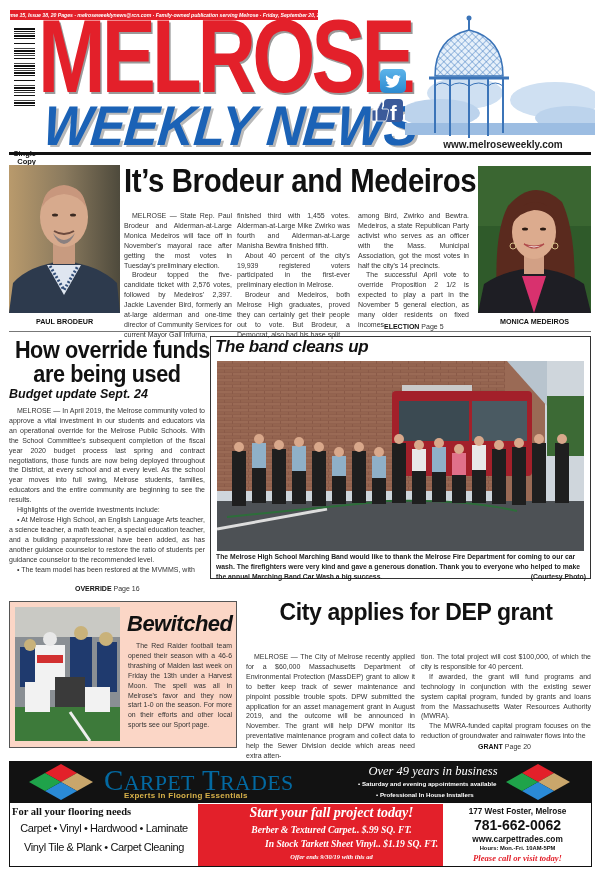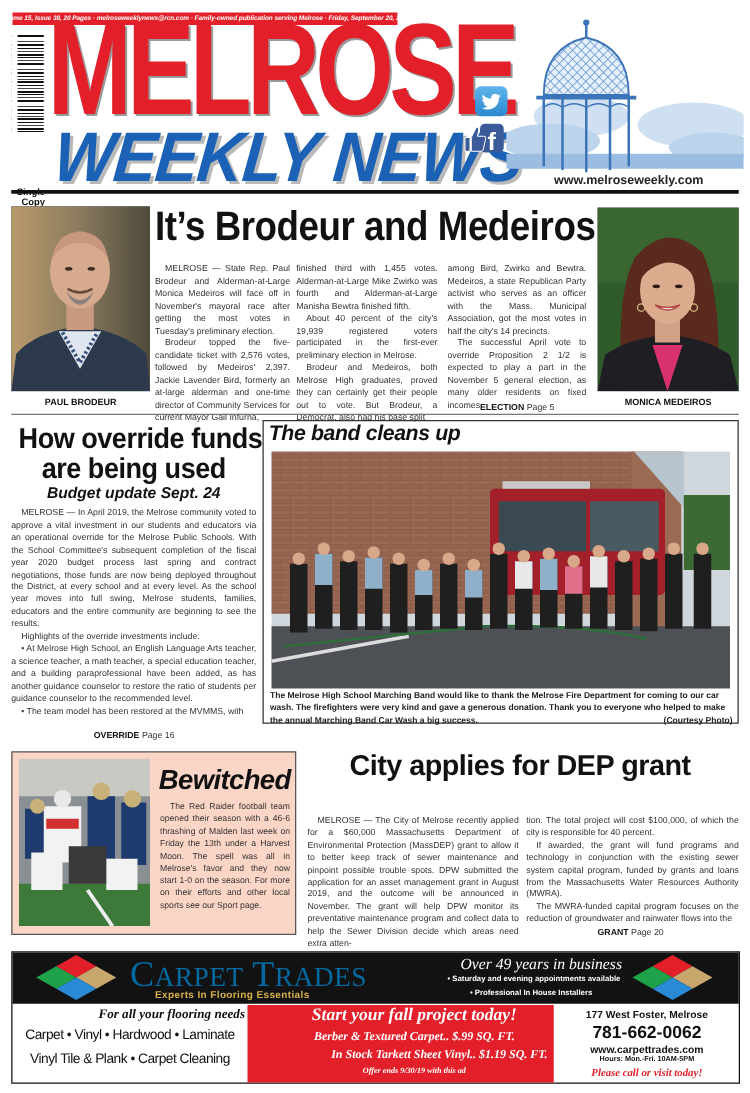--- a/index.html
+++ b/index.html
@@ -78,21 +78,21 @@
   
   .ad { left: 9px; top: 761px; width: 583px; height: 106px; border: 1.5px solid #111; }
   .ad-top { left: 10px; top: 762px; width: 581px; height: 41px; background: #121212; }
   .ad-title {
     left: 104px; top: 764px; font-family: "Liberation Serif", serif; color: #0369a1; font-size: 29px; font-weight: normal; letter-spacing: 0.3px; white-space: nowrap;
   }
   .ad-title .sc { font-size: 22px; }
   .ad-sub { left: 124px; top: 791px; font-size: 8px; color: #d8b24a; font-weight: bold; letter-spacing: 0.3px; white-space: nowrap; }
   .ad-years { left: 333px; top: 764px; width: 200px; text-align: center; font-family: "Liberation Serif", serif; font-style: italic; color: #fff; font-size: 12.5px; white-space: nowrap; }
   .ad-bullet { font-size: 6.2px; color: #fff; font-weight: bold; white-space: nowrap; }
-  .ad-needs-title { left: 12px; top: 806px; width: 184px; text-align: right; font-family: "Liberation Serif", serif; font-weight: bold; font-size: 10.5px; color: #111; white-space: nowrap; font-style: italic; }
+  .ad-needs-title { left: 12px; top: 806px; width: 184px; text-align: left; font-family: "Liberation Serif", serif; font-weight: bold; font-size: 10.5px; color: #111; white-space: nowrap; }
   .ad-needs { left: 12px; width: 184px; text-align: center; font-size: 11px; color: #111; white-space: nowrap; letter-spacing: -0.4px; }
   .ad-red { left: 198px; top: 804px; width: 245px; height: 62px; background: #e3202a; }
   .ad-red-line { color: #fff; font-family: "Liberation Serif", serif; font-weight: bold; font-style: italic; text-align: center; white-space: nowrap; margin-left: 11px; }
   .ad-contact { left: 444px; top: 804px; width: 147px; text-align: center; color: #111; }
 </style>
 </head>
 <body>
 
 <div class="abs dateline">
   <span>Volume 15, Issue 38, 20 Pages · melroseweeklynews@rcn.com · Family-owned publication serving Melrose · Friday, September 20, 2019</span>
@@ -207,21 +207,21 @@
     <circle cx="77" cy="80" r="3" fill="none" stroke="#d8c08a" stroke-width="1"></circle>
   </svg>
 </div>
 <div class="abs caption-name" style="left:478px;top:317px;width:113px;">MONICA MEDEIROS</div>
 <div class="abs" style="left:9px;top:331px;width:582px;height:1px;background:#777;"></div>
 
 <div class="abs headline" style="left:9px;top:338px;width:196px;text-align:center;font-size:23px;line-height:24px;">
   <div style="transform:scaleX(0.94);">How override funds</div>
   <div style="transform:scaleX(0.94);">are being used</div>
 </div>
-<div class="abs" style="left:9px;top:387px;width:196px;text-align:center;font-size:12.5px;font-weight:bold;font-style:italic;color:#111;">Budget update Sept. 24</div>
+<div class="abs" style="left:9px;top:387px;width:196px;font-size:12.5px;font-weight:bold;font-style:italic;color:#111;">Budget update Sept. 24</div>
 <div class="abs col" style="left:9px;top:406px;width:196px;">
   <p>MELROSE — In April 2019, the Melrose community voted to approve a vital investment in our students and educators via an operational override for the Melrose Public Schools. With the School Committee's subsequent completion of the fiscal year 2020 budget process last spring and contract negotiations, those funds are now being deployed throughout the District, at every school and at every level. As the school year moves into full swing, Melrose students, families, educators and the entire community are beginning to see the results.</p>
   <p>Highlights of the override investments include:</p>
   <p>• At Melrose High School, an English Language Arts teacher, a science teacher, a math teacher, a special education teacher, and a building paraprofessional have been added, as has another guidance counselor to restore the ratio of students per guidance counselor to the recommended level.</p>
   <p>• The team model has been restored at the MVMMS, with</p>
 </div>
 <div class="abs jump" style="left:75px;top:585px;">
   <b>OVERRIDE</b> <span>Page 16</span>
 </div>
 

